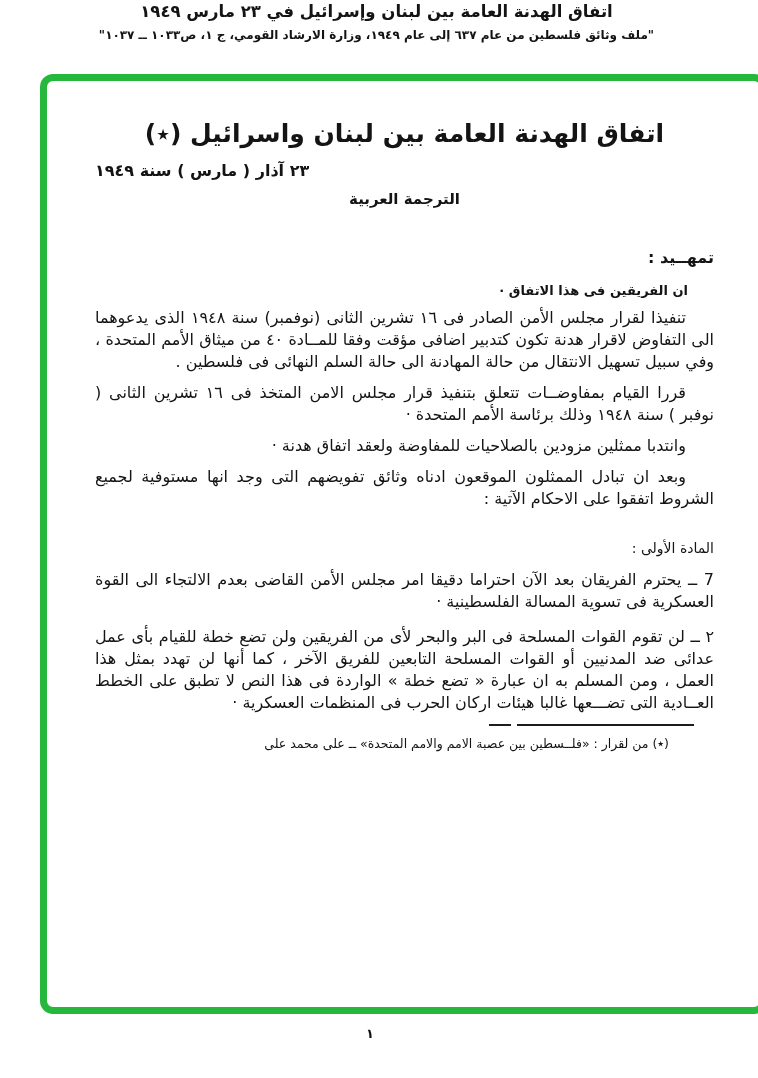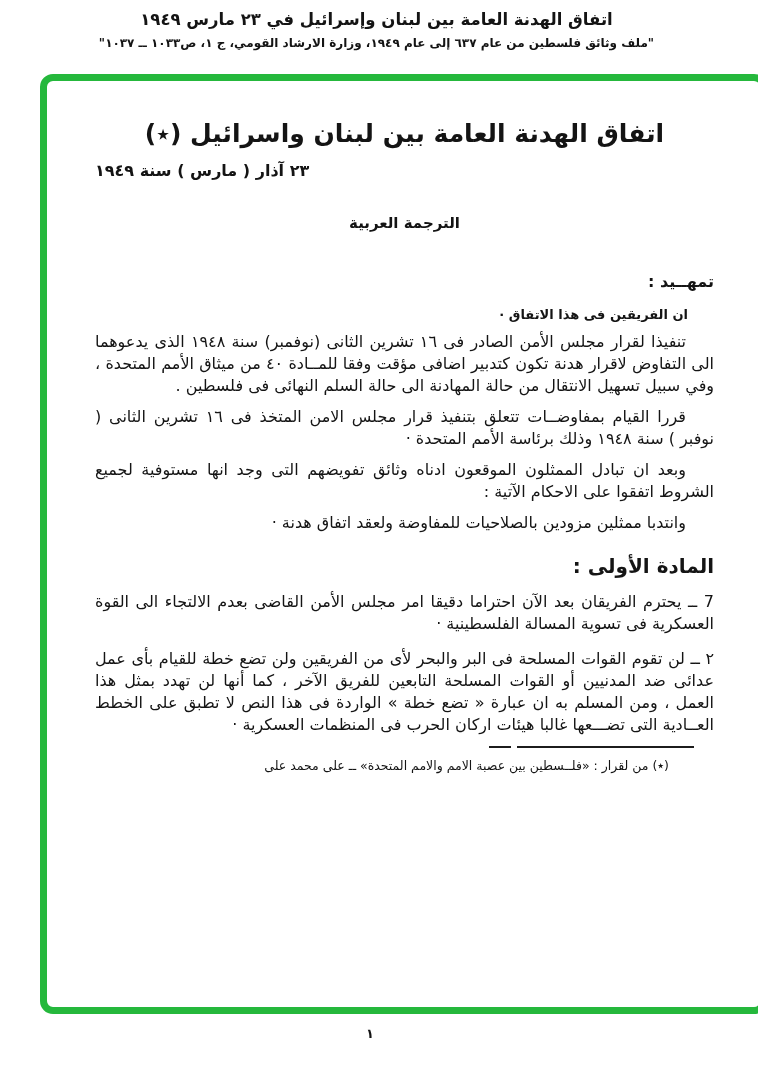--- a/index.html
+++ b/index.html
@@ -4,44 +4,44 @@
 <style>
   html,body{margin:0;padding:0;}
   body{
     width:758px;height:1078px;background:#ffffff;
     font-family:"DejaVu Sans", sans-serif;color:#141414;position:relative;
     overflow:hidden;
   }
   .page{position:absolute;inset:0;direction:rtl;}
 
   
-  .hdr{position:absolute;top:10px;left:40px;width:673px;text-align:center;}
+  .hdr{position:absolute;top:2px;left:40px;width:673px;text-align:center;}
   .hdr-l1{font-weight:bold;font-size:16.5px;letter-spacing:0;}
   .hdr-l2{font-weight:bold;font-size:12px;margin-top:7px;}
 
   
   .frame{
     position:absolute;top:74px;left:40px;width:727px;height:940px;
     box-sizing:border-box;border:7px solid #25b83c;border-radius:13px;
     padding:34px 46px 0 48px;overflow:hidden;background:#ffffff;
   }
 
   .doc-title{text-align:center;font-weight:bold;font-size:25px;margin:4px 0 0;}
   .doc-date{text-align:left;font-weight:bold;font-size:16px;margin-top:13px;}
-  .trans-label{text-align:center;font-weight:bold;font-size:15px;margin-top:34px;}
+  .trans-label{text-align:center;font-weight:bold;font-size:15px;margin-top:10px;}
 
   .preamble-h{font-weight:bold;font-size:16px;margin-top:40px;}
   .parties{font-weight:bold;font-size:13px;margin-top:16px;text-indent:26px;}
 
   p.body{
     font-size:16px;line-height:22px;text-align:justify;
     margin:9px 0 0;text-indent:28px;
   }
   p.item{text-indent:0;margin-top:13px;}
-  .article-h{font-weight:bold;font-size:20px;margin-top:20px;}
+  .article-h{font-weight:normal;font-size:14px;margin-top:30px;}
 
   .sep{display:flex;gap:6px;margin:10px 20px 0 0;justify-content:flex-start;}
   .sep span{height:2px;background:#1c1c1c;display:block;}
   .sep .seg-long{width:177px;}
   .sep .seg-short{width:22px;}
 
   .footnote{font-size:12.5px;margin:9px 45px 0 0;line-height:18px;}
 
   .page-num{
     position:absolute;top:1026px;left:40px;width:660px;
@@ -62,22 +62,22 @@
 
     <h1 class="doc-title">اتفاق الهدنة العامة بين لبنان واسرائيل (٭)</h1>
     <div class="doc-date">٢٣ آذار ( مارس ) سنة ١٩٤٩</div>
     <div class="trans-label">الترجمة العربية</div>
 
     <div class="preamble-h">تمهــيد :</div>
     <div class="parties">ان الفريقين فى هذا الاتفاق ·</div>
 
     <p class="body">تنفيذا لقرار مجلس الأمن الصادر فى ١٦ تشرين الثانى (نوفمبر) سنة ١٩٤٨ الذى يدعوهما الى التفاوض لاقرار هدنة تكون كتدبير اضافى مؤقت وفقا للمــادة ٤٠ من ميثاق الأمم المتحدة ، وفي سبيل تسهيل الانتقال من حالة المهادنة الى حالة السلم النهائى فى فلسطين .</p>
     <p class="body">قررا القيام بمفاوضــات تتعلق بتنفيذ قرار مجلس الامن المتخذ فى ١٦ تشرين الثانى ( نوفبر ) سنة ١٩٤٨ وذلك برئاسة الأمم المتحدة ·</p>
+    <p class="body">وانتدبا ممثلين مزودين بالصلاحيات للمفاوضة ولعقد اتفاق هدنة ·</p>
     <p class="body">وبعد ان تبادل الممثلون الموقعون ادناه وثائق تفويضهم التى وجد انها مستوفية لجميع الشروط اتفقوا على الاحكام الآتية :</p>
-    <p class="body">وانتدبا ممثلين مزودين بالصلاحيات للمفاوضة ولعقد اتفاق هدنة ·</p>
 
     <div class="article-h">المادة الأولى :</div>
     <p class="body item">7 ــ يحترم الفريقان بعد الآن احتراما دقيقا امر مجلس الأمن القاضى بعدم الالتجاء الى القوة العسكرية فى تسوية المسالة الفلسطينية ·</p>
     <p class="body item">٢ ــ لن تقوم القوات المسلحة فى البر والبحر لأى من الفريقين ولن تضع خطة للقيام بأى عمل عدائى ضد المدنيين أو القوات المسلحة التابعين للفريق الآخر ، كما أنها لن تهدد بمثل هذا العمل ، ومن المسلم به ان عبارة « تضع خطة » الواردة فى هذا النص لا تطبق على الخطط العــادية التى تضـــعها غالبا هيئات اركان الحرب فى المنظمات العسكرية ·</p>
 
     <div class="sep">
       <span class="seg-long"></span>
       <span class="seg-short"></span>
     </div>
     <div class="footnote">(٭) من لقرار : «فلــسطين بين عصبة الامم والامم المتحدة» ــ على محمد على</div>

